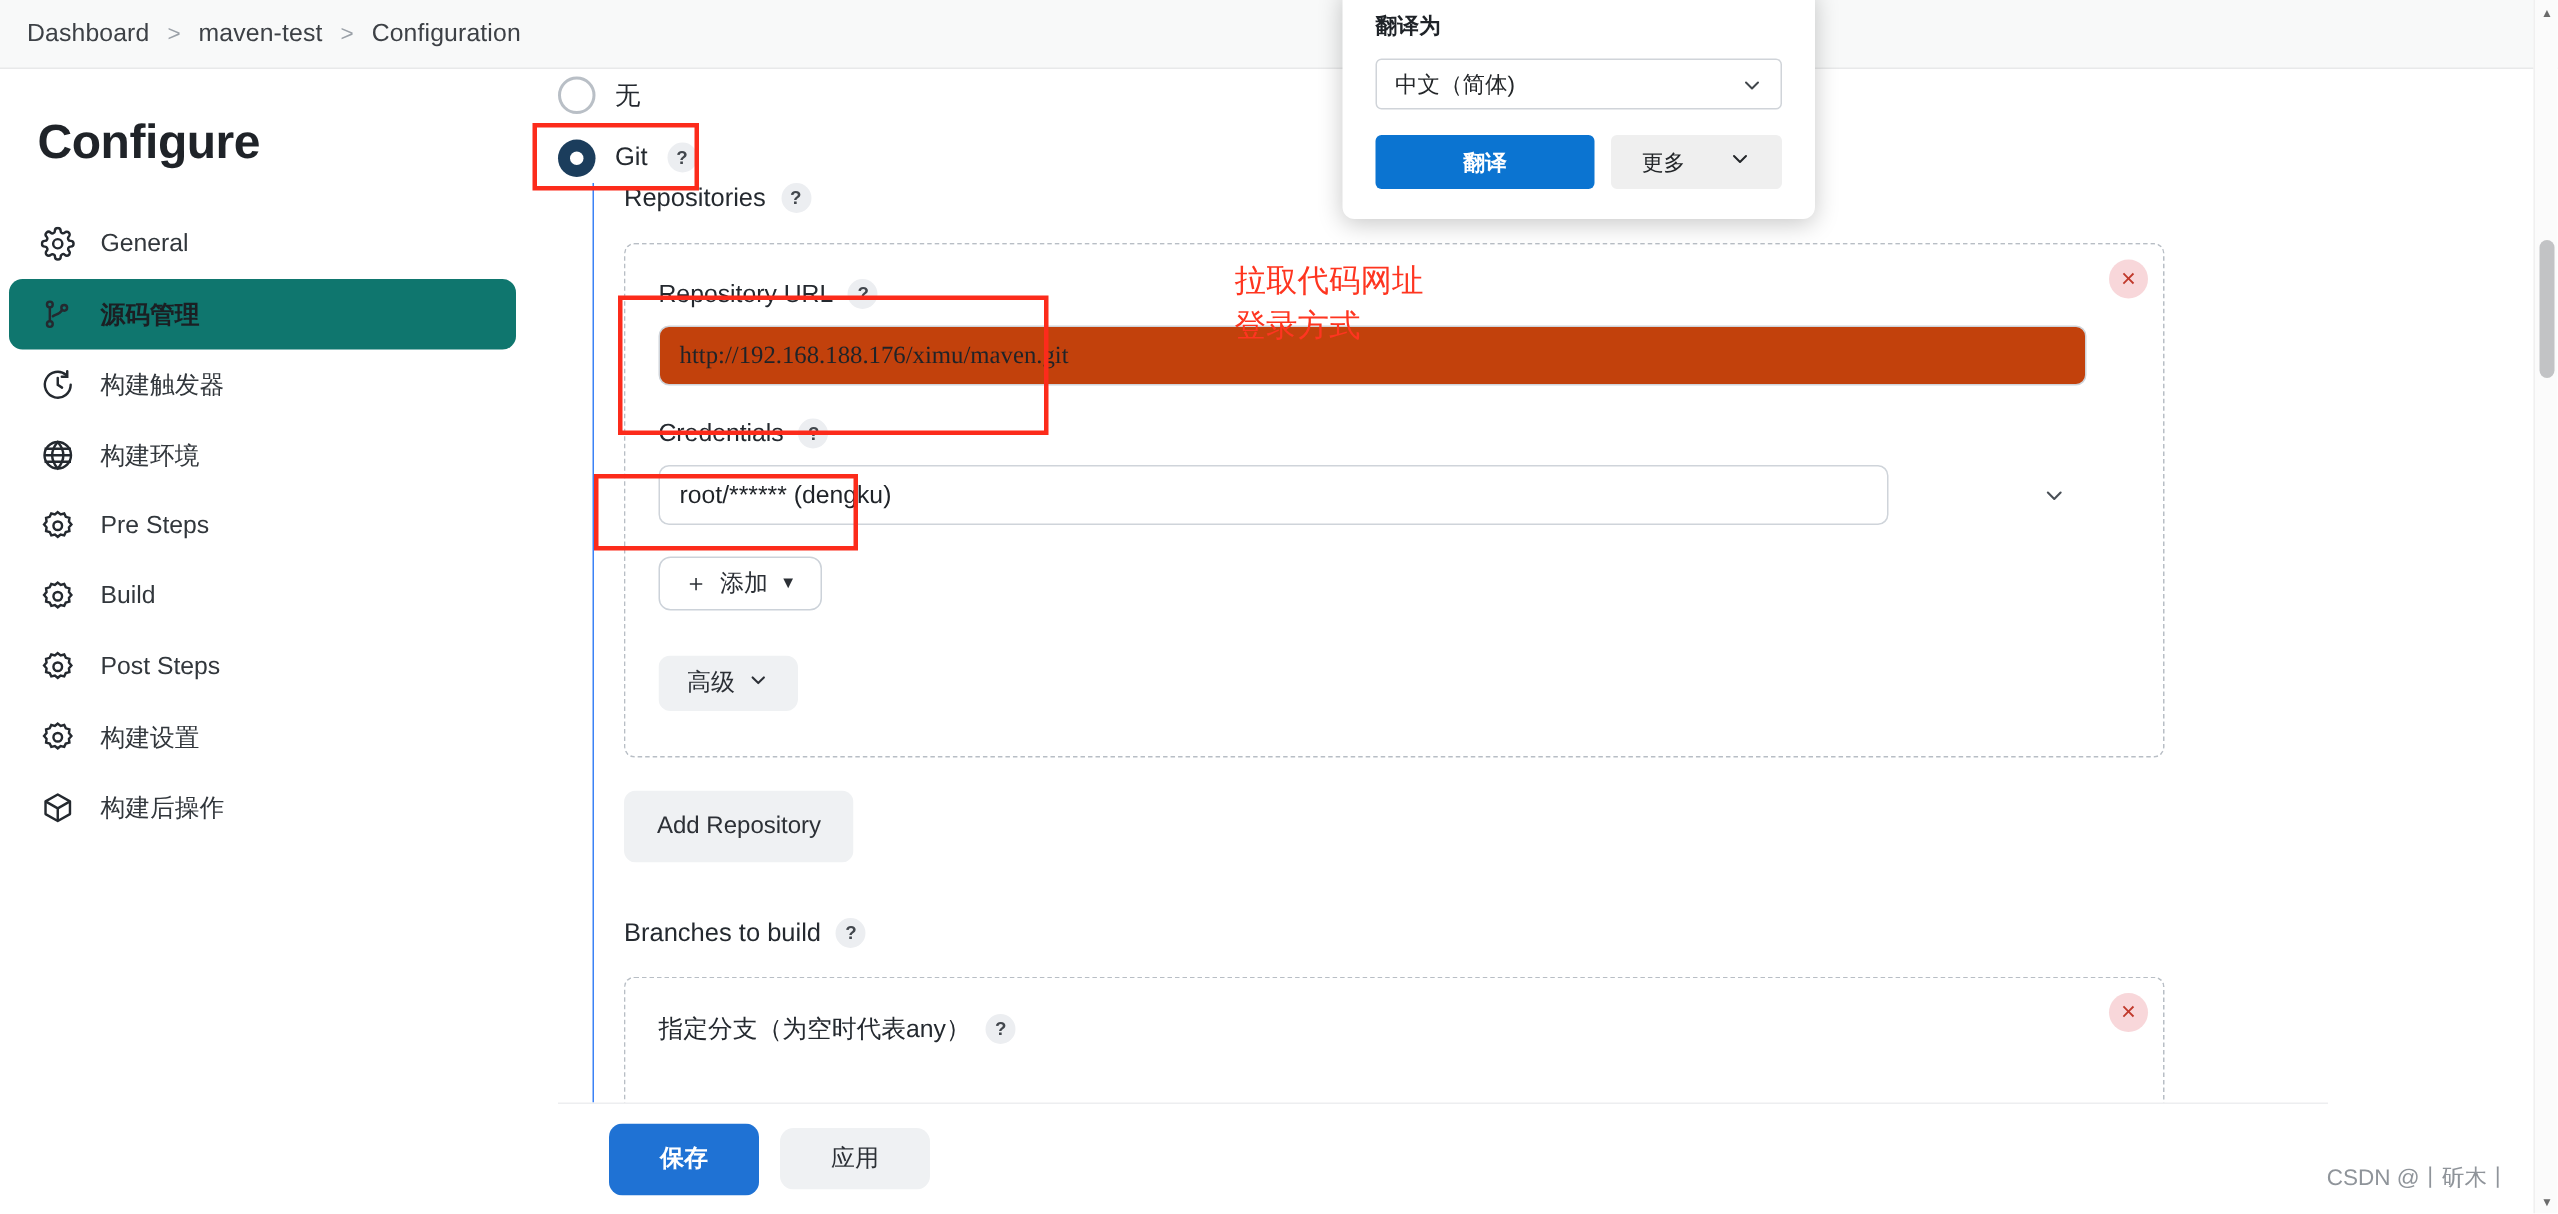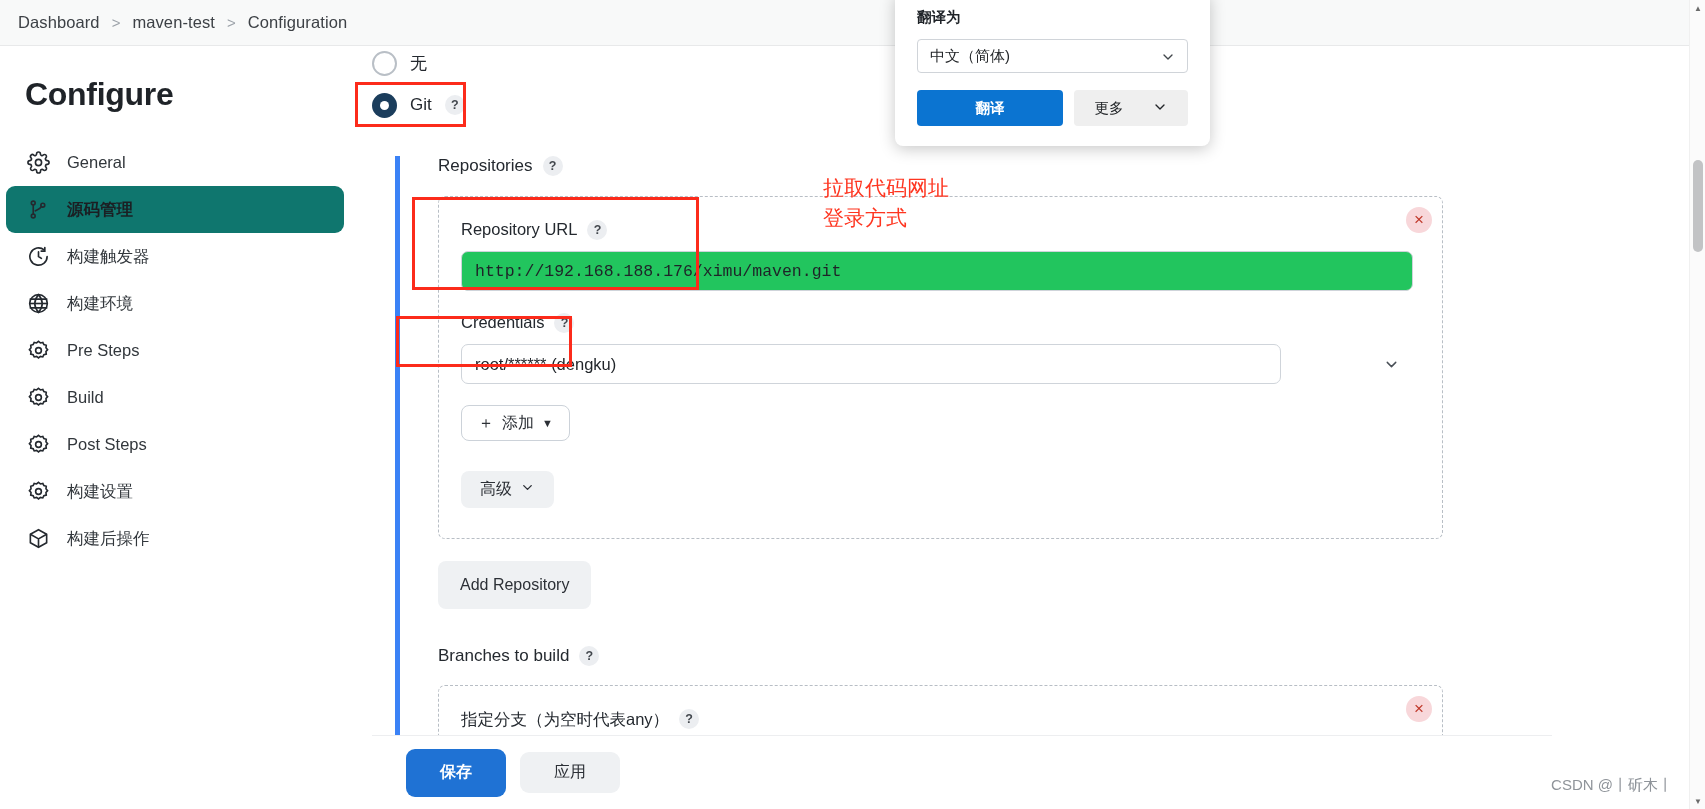--- a/index.html
+++ b/index.html
@@ -53,33 +53,33 @@
   }
   .radio-label { font-size: 17px; color: #24292f; }
 
   .help-badge {
     display: inline-flex; align-items: center; justify-content: center;
     width: 20px; height: 20px; border-radius: 50%;
     background: #eceef1; color: #42474d; font-size: 12.5px; font-weight: 700;
     vertical-align: middle; cursor: pointer;
   }
 
-  .sectioned { position: absolute; top: 110px; left: 23px; width: 1048px;
-               border-left: 5px solid #3b82f6; padding-left: 38px; }
+  .sectioned { position: absolute; top: 76px; left: 23px; width: 1048px;
+               border-left: 1px solid #3b82f6; padding-left: 20px; }
   .field-label { font-size: 17px; color: #24292f; display: flex; align-items: center; gap: 10px; }
 
   .dashed-card {
     margin-top: 20px; border: 1px dashed #b8bec5; border-radius: 7px;
     padding: 23px 22px 30px 22px; position: relative;
   }
-  .inner-label { font-size: 16.5px; color: #24292f; display: flex; align-items: flex-start; gap: 10px; margin-bottom: 11px; }
+  .inner-label { font-size: 16.5px; color: #24292f; display: flex; align-items: center; gap: 10px; margin-bottom: 11px; }
   .text-input {
     width: 952px; height: 40px; border: 1px solid #cfd4da; border-radius: 7px;
-    padding: 0 13px; font-size: 16.5px; color: #1f2328; background: #22c55e;
-    font-family: Liberation Mono, monospace;
+    padding: 0 13px; font-size: 16.5px; color: #1f2328; background: #c2410c;
+    font-family: Liberation Serif, serif;
   }
   .select-wrap { position: relative; width: 952px; }
   .select-input {
     width: 820px; height: 40px; border: 1px solid #cfd4da; border-radius: 7px;
     padding: 0 34px 0 13px; font-size: 16.5px; color: #1f2328; background: #fff;
     display: flex; align-items: center; cursor: pointer;
   }
   .select-chevron { position: absolute; right: 13px; top: 12px; color: #4a5057; }
   .row-close {
     position: absolute; top: 10px; right: 10px;

